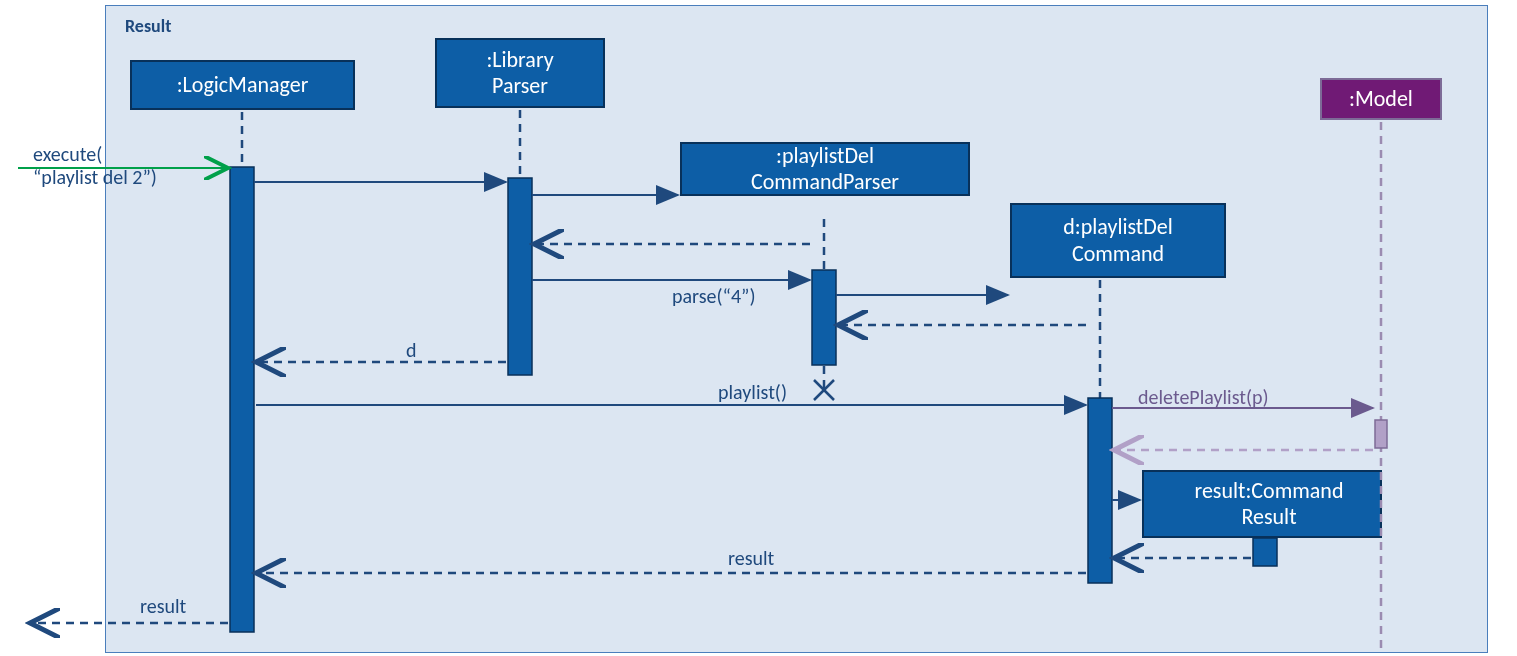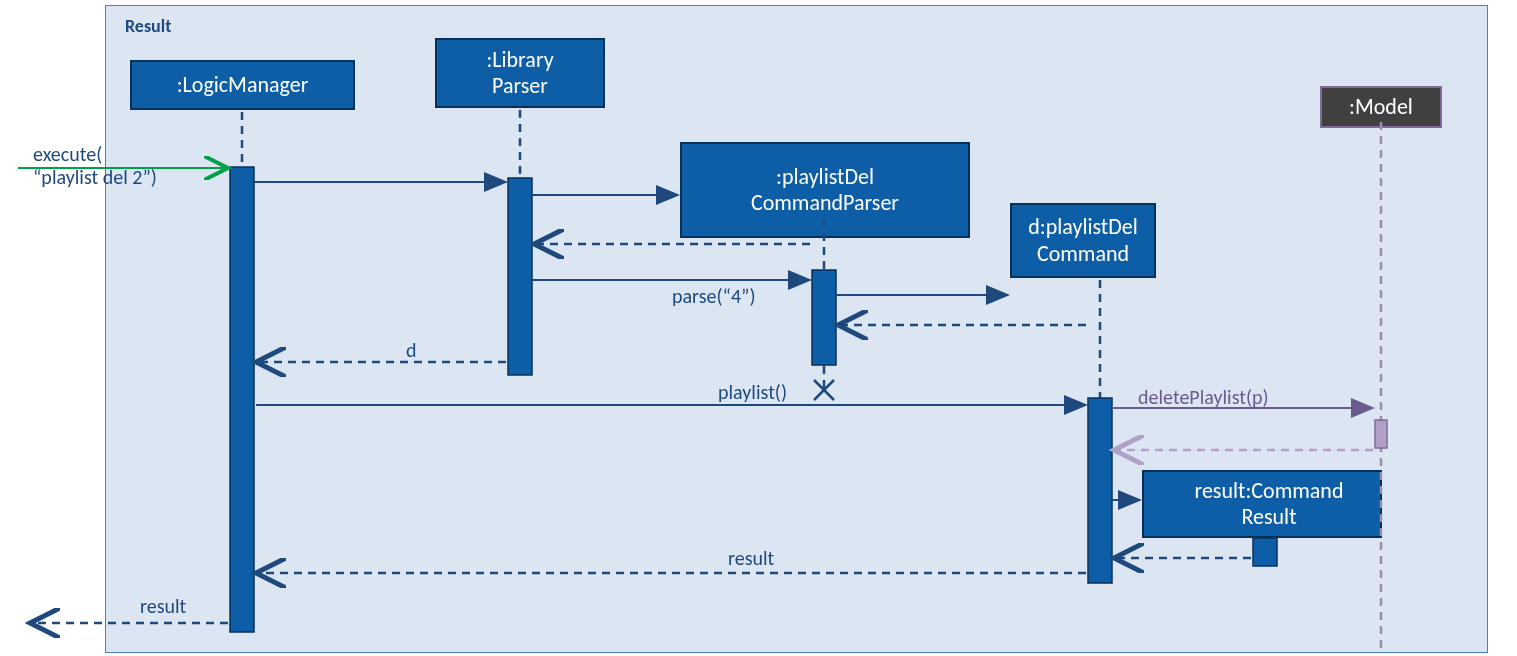--- a/index.html
+++ b/index.html
@@ -41,23 +41,22 @@
     color: #fff;
     font-size: 22px;
     display: flex;
     align-items: center;
     justify-content: center;
     text-align: center;
     padding: 0 6px;
     line-height: 1.2;
   }
   .lifeline-head.purple {
-    background: #404040;
+    background: #701a75;
     border-color: #7d6b97;
-    margin-top: 8px;
   }
   .result-head {
     position: absolute;
     background: #0d5ea6;
     border: 2px solid #08315a;
     color: #fff;
     font-size: 22px;
     display: flex;
     align-items: center;
     justify-content: center;
@@ -81,25 +80,25 @@
   <div class="logic-frame"></div>
   <div class="frame-label">Result</div>
 
   <div class="lifeline-head" style="left:130px; top:60px; width:225px; height:50px;text-align:center;">
     <span>:LogicManager</span>
   </div>
   <div class="lifeline-head" style="left:435px; top:38px; width:170px; height:70px; white-space:pre;">
     <span>:Library
 Parser</span>
   </div>
-  <div class="lifeline-head" style="left:680px; top:142px; width:290px; height:96px; white-space:pre;">
+  <div class="lifeline-head" style="left:680px; top:142px; width:290px; height:54px; white-space:pre;">
     <span>:playlistDel
 CommandParser</span>
   </div>
-  <div class="lifeline-head" style="left:1010px; top:203px; width:146px; height:75px; white-space:pre;">
+  <div class="lifeline-head" style="left:1010px; top:203px; width:216px; height:75px; white-space:pre;">
     <span>d:playlistDel
 Command</span>
   </div>
   <div class="lifeline-head purple" style="left:1320px; top:78px; width:122px; height:42px;">
     <span>:Model</span>
   </div>
   <div class="result-head" style="left:1142px; top:470px; width:240px; height:68px; white-space:pre;padding-left:14px;">
     <span>result:Command
 Result</span>
   </div>

